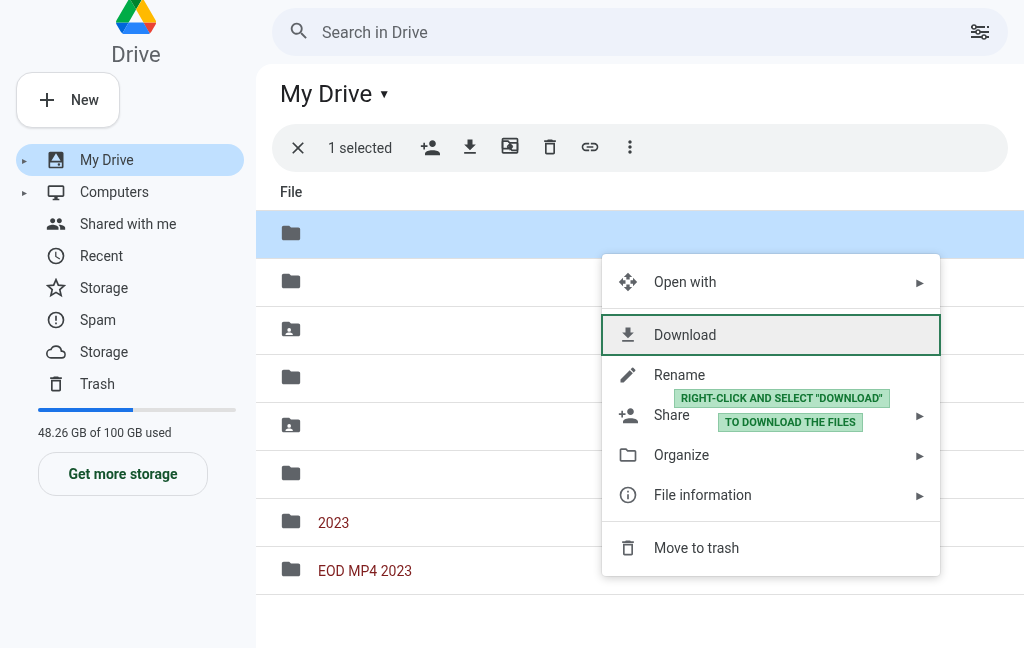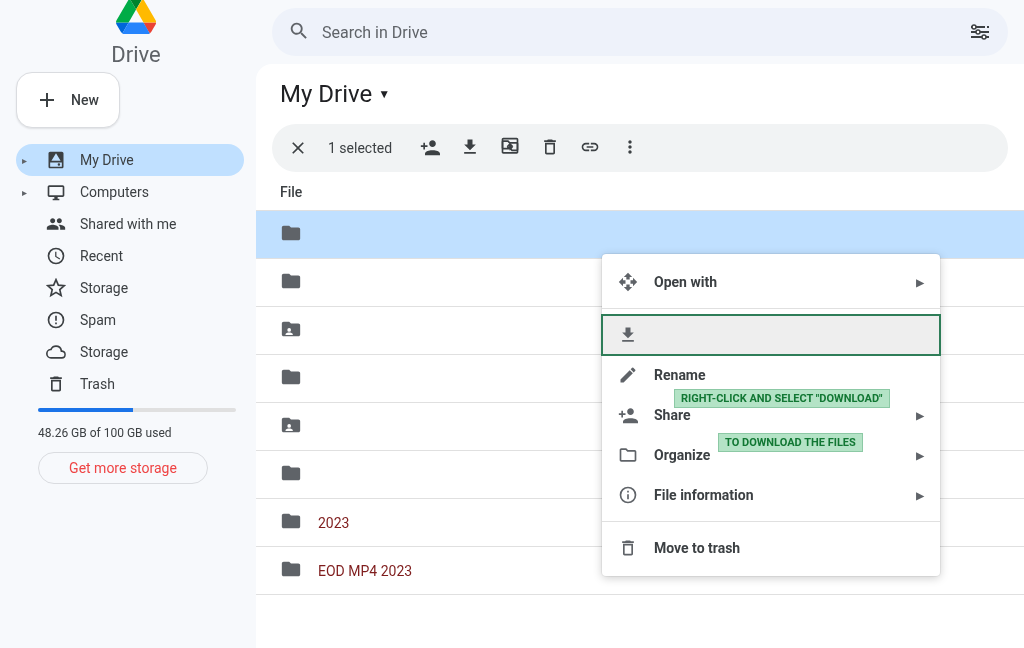--- a/index.html
+++ b/index.html
@@ -23,51 +23,51 @@
     .nav-item { display: flex; align-items: center; gap: 14px; height: 32px; padding: 0 12px 0 6px; border-radius: 16px; color: #3c4043; position: relative; }
     .nav-item.active { background: #c0e0ff; }
     .nav-item .expand { width: 10px; font-size: 10px; color: #5f6368; }
     .nav-item .nav-icon { width: 20px; display: flex; justify-content: center; }
     .nav-item .nav-icon svg { width: 20px; height: 20px; fill: #3c4043; }
     .nav-label { font-size: 14px; }
     
     .storage-bar { margin: 8px 8px 8px 22px; height: 4px; background: #e0e0e0; border-radius: 2px; overflow: hidden; }
     .storage-bar-fill { height: 100%; background: #1a73e8; width: 48%; }
     .storage-text { margin: 6px 8px 12px 22px; font-size: 12px; color: #3c4043; }
-    .storage-btn { margin: 0 8px 0 22px; border: 1px solid #dadce0; border-radius: 18px; height: 32px; display: flex; align-items: center; justify-content: center; color: #ef4444; font-weight: 400; width: 170px; }
+    .storage-btn { margin: 0 8px 0 22px; border: 1px solid #dadce0; border-radius: 18px; height: 44px; display: flex; align-items: center; justify-content: center; color: #14532d; font-weight: 700; width: 170px; }
     
     .main { flex: 1; background: #fff; border-radius: 16px 0 0 0; padding: 16px 0 0 0; position: relative; overflow: hidden; }
     .breadcrumb { padding: 0 24px 16px 24px; display: flex; align-items: center; gap: 6px; }
     .breadcrumb-title { font-size: 24px; color: #202124; }
     .breadcrumb-caret { font-size: 12px; }
     
     .selection-bar { margin: 0 16px 4px 16px; background: #f1f3f4; border-radius: 28px; height: 48px; display: flex; align-items: center; padding: 12px 16px; gap: 20px; }
     .selection-bar svg { width: 20px; height: 20px; fill: #3c4043; }
     .sel-close { display: flex; }
     .sel-text { font-size: 14px; color: #3c4043; margin-right: 8px; }
     
     .col-header { padding: 8px 24px 10px 24px; font-weight: 500; color: #3c4043; font-size: 14px; border-bottom: 1px solid #e0e0e0; }
     
     .file-list { }
     .file-row { display: flex; align-items: center; height: 48px; padding: 0 24px; border-bottom: 1px solid #e0e0e0; gap: 16px; }
     .file-row.selected { background: #c0e0ff; }
     .file-row .file-icon svg { width: 22px; height: 22px; fill: #5f6368; }
     .file-name { font-size: 14px; color: #7f1d1d; }
     
-    .context-menu { position: absolute; left: 346px; top: 190px; width: 338px; background: #fff; border-radius: 4px; box-shadow: 0 2px 10px rgba(0,0,0,.2), 0 0 0 1px rgba(0,0,0,.05); padding: 8px 0; z-index: 10; font-weight: bold; }
+    .context-menu { position: absolute; left: 346px; top: 190px; width: 338px; background: #fff; border-radius: 4px; box-shadow: 0 2px 10px rgba(0,0,0,.2), 0 0 0 1px rgba(0,0,0,.05); padding: 8px 0; z-index: 10; }
     .ctx-item { display: flex; align-items: center; height: 40px; padding: 0 16px; gap: 16px; color: #3c4043; position: relative; }
     .ctx-item.highlight { background: #eeeeee; outline: 2px solid #2e7d58; outline-offset: -1px; }
     .ctx-item svg { width: 20px; height: 20px; fill: #5f6368; }
     .ctx-label { flex: 1; font-size: 14px; }
     .ctx-arrow { font-size: 10px; color: #5f6368; }
     .ctx-sep { height: 1px; background: #e0e0e0; margin: 6px 0; }
     
     .annotation { position: absolute; background: #b4e3c6; color: #173; font-size: 11px; font-weight: 700; padding: 2px 6px; border: 1px solid #8cc9a5; }
     .anno1 { left: 418px; top: 325px; z-index: 11; }
-    .anno2 { left: 462px; top: 369px; z-index: 11; }
+    .anno2 { left: 462px; top: 349px; z-index: 11; }
   </style>
 </head>
 <body>
 
 <div class="header">
   <div class="logo-area">
     <svg class="drive-logo" viewBox="0 0 87 78">
         <path fill="#0066da" d="M6.6 66.85 10.45 73.5a9 9 0 0 0 3.3 3.3L27.5 53H0a9 9 0 0 0 1.2 4.5Z"></path>
         <path fill="#00ac47" d="M43.65 25 29.9 1.2a9 9 0 0 0-3.3 3.3L1.2 48.5A9 9 0 0 0 0 53h27.5Z"></path>
         <path fill="#ea4335" d="M73.55 76.8a9 9 0 0 0 3.3-3.3l1.6-2.75 7.65-13.25A9 9 0 0 0 87.3 53H59.8l5.85 11.5Z"></path>
@@ -281,20 +281,21 @@
             <path d="M10 9h4V6h3l-5-5-5 5h3v3zm-1 1H6V7l-5 5 5 5v-3h3v-4zm14 2-5-5v3h-3v4h3v3l5-5zm-9 3h-4v3H7l5 5 5-5h-3v-3z"></path>
           </svg>
         <span class="ctx-label">Open with</span>
         <span class="ctx-arrow">▶</span>
       </div>
       <div class="ctx-sep"></div>
       <div class="ctx-item highlight">
         <svg viewBox="0 0 24 24">
             <path d="M5 20h14v-2H5v2zM19 9h-4V3H9v6H5l7 7 7-7z"></path>
           </svg>
+        <span class="ctx-label">Download</span>
       </div>
       <div class="ctx-item">
         <svg viewBox="0 0 24 24">
             <path d="M3 17.25V21h3.75L17.81 9.94l-3.75-3.75L3 17.25zM20.71 7.04a1 1 0 0 0 0-1.41l-2.34-2.34a1 1 0 0 0-1.41 0l-1.83 1.83 3.75 3.75 1.83-1.83z"></path>
           </svg>
         <span class="ctx-label">Rename</span>
       </div>
       <div class="ctx-item">
         <svg viewBox="0 0 24 24">
             <path d="M15 12c2.21 0 4-1.79 4-4s-1.79-4-4-4-4 1.79-4 4 1.79 4 4 4zm-9 8v2h18v-2c0-2.66-5.33-4-8-4h-2c-2.67 0-8 1.34-8 4zM6 10V7H4v3H1v2h3v3h2v-3h3v-2H6z"></path>

